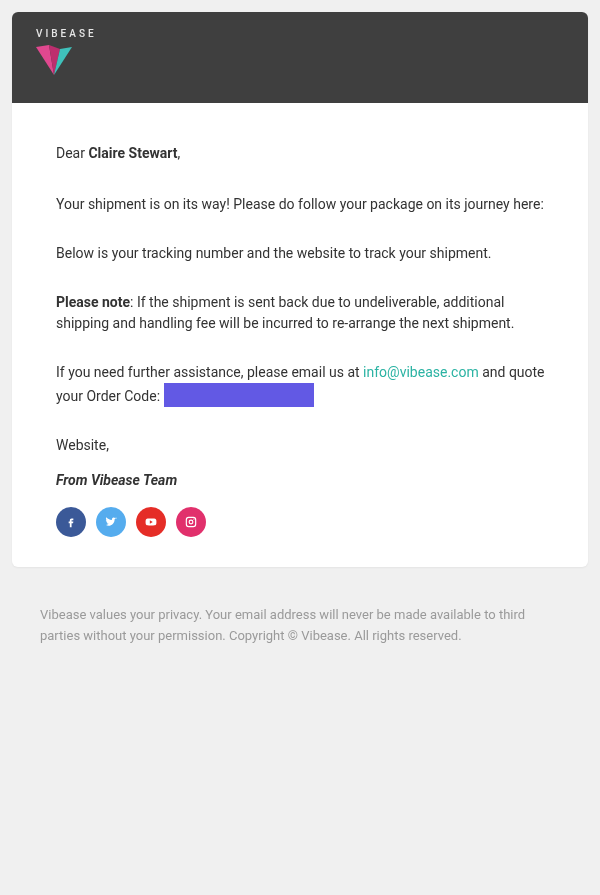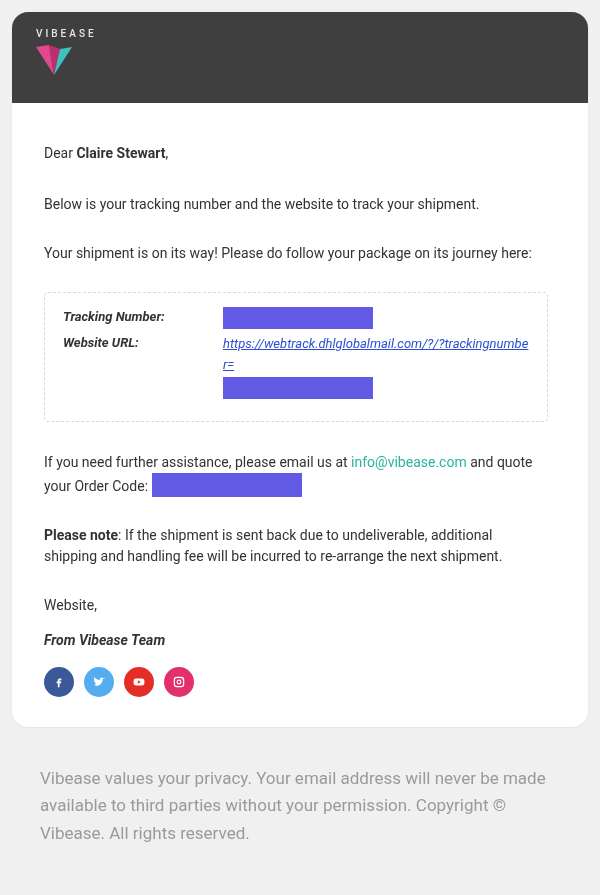--- a/index.html
+++ b/index.html
@@ -7,41 +7,41 @@
     font-family: -apple-system, BlinkMacSystemFont, "Segoe UI", Roboto, Helvetica, Arial, sans-serif;
     background: #f0f0f0;
     width: 600px;
     color: #333;
     font-size: 14px;
     line-height: 1.5;
   }
   .card {
     background: #fff;
     margin: 12px;
-    border-radius: 16px;
+    border-radius: 6px;
     overflow: hidden;
     box-shadow: 0 1px 2px rgba(0,0,0,0.05);
   }
   .header {
     background: #3f3f3f;
     padding: 14px 24px 18px 24px;
   }
   .brand-name {
     font-size: 10px;
     letter-spacing: 3px;
     color: #e6e6e6;
     font-weight: 500;
     margin-bottom: 4px;
   }
   .logo {
     width: 36px;
     height: 34px;
   }
   .body {
-    padding: 40px 40px 30px 32px;
+    padding: 40px 40px 30px 44px;
   }
   .greeting { margin-bottom: 30px; }
   .greeting .name { font-weight: 700; }
   .para { margin-bottom: 28px; }
   .tracking-box {
     border: 1px dashed #d8d8d8;
     border-radius: 4px;
     padding: 14px 18px 18px 18px;
     margin-bottom: 30px;
   }
@@ -85,21 +85,21 @@
     display: flex; align-items: center; justify-content: center;
     color: #fff;
   }
   .fb { background:#3b5998; }
   .tw { background:#55acee; }
   .yt { background:#e52d27; }
   .ig { background:#e1306c; }
   .footer {
     padding: 26px 40px 10px 40px;
     color: #9a9a9a;
-    font-size: 17px;
+    font-size: 13px;
     line-height: 1.6;
   }
 </style>
 </head>
 <body>
 
 <div class="card">
 
   <div class="header">
     <div class="brand-name">VIBEASE</div>
@@ -109,47 +109,32 @@
       <polygon points="24,4 36,2 18,30" fill="#3fc1bb"></polygon>
     </svg>
   </div>
 
   <div class="body">
 
     <p class="greeting">
       <span>Dear </span><span class="name">Claire Stewart</span><span>,</span>
     </p>
 
+    <p class="para">Your shipment is on its way! Please do follow your package on its journey here:</p>
+
     <p class="para">Below is your tracking number and the website to track your shipment.</p>
 
-    <p class="para">Your shipment is on its way! Please do follow your package on its journey here:</p>
-
-    <div class="tracking-box">
-      <div class="tracking-row">
-        <div class="tracking-label">Tracking Number:</div>
-        <div class="tracking-val">
-          <span class="redact w1"></span>
-        </div>
-      </div>
-      <div class="tracking-row">
-        <div class="tracking-label">Website URL:</div>
-        <div class="tracking-val">
-          <a class="link" href="#">https://webtrack.dhlglobalmail.com/?/?trackingnumber=</a><br>
-          <span class="redact w2"></span>
-        </div>
-      </div>
-    </div>
 
 
     <p class="para">
-      <span>If you need further assistance, please email us at </span><a href="#" class="teal-link">info@vibease.com</a><span> and quote your Order Code: </span><span class="redact w3"></span>
+      <span class="bold">Please note</span><span>: If the shipment is sent back due to undeliverable, additional shipping and handling fee will be incurred to re-arrange the next shipment.</span>
     </p>
 
     <p class="para">
-      <span class="bold">Please note</span><span>: If the shipment is sent back due to undeliverable, additional shipping and handling fee will be incurred to re-arrange the next shipment.</span>
+      <span>If you need further assistance, please email us at </span><a href="#" class="teal-link">info@vibease.com</a><span> and quote your Order Code: </span><span class="redact w3"></span>
     </p>
 
     <p class="signoff">Website,</p>
     <p class="team">From Vibease Team</p>
 
     <div class="socials">
       <a href="#" class="social fb">
         <svg width="14" height="14" viewBox="0 0 24 24" fill="#fff">
             <path d="M13 9h3V6h-3c-1.7 0-3 1.3-3 3v2H8v3h2v7h3v-7h2.6l.4-3H13V9z"></path>
           </svg>

